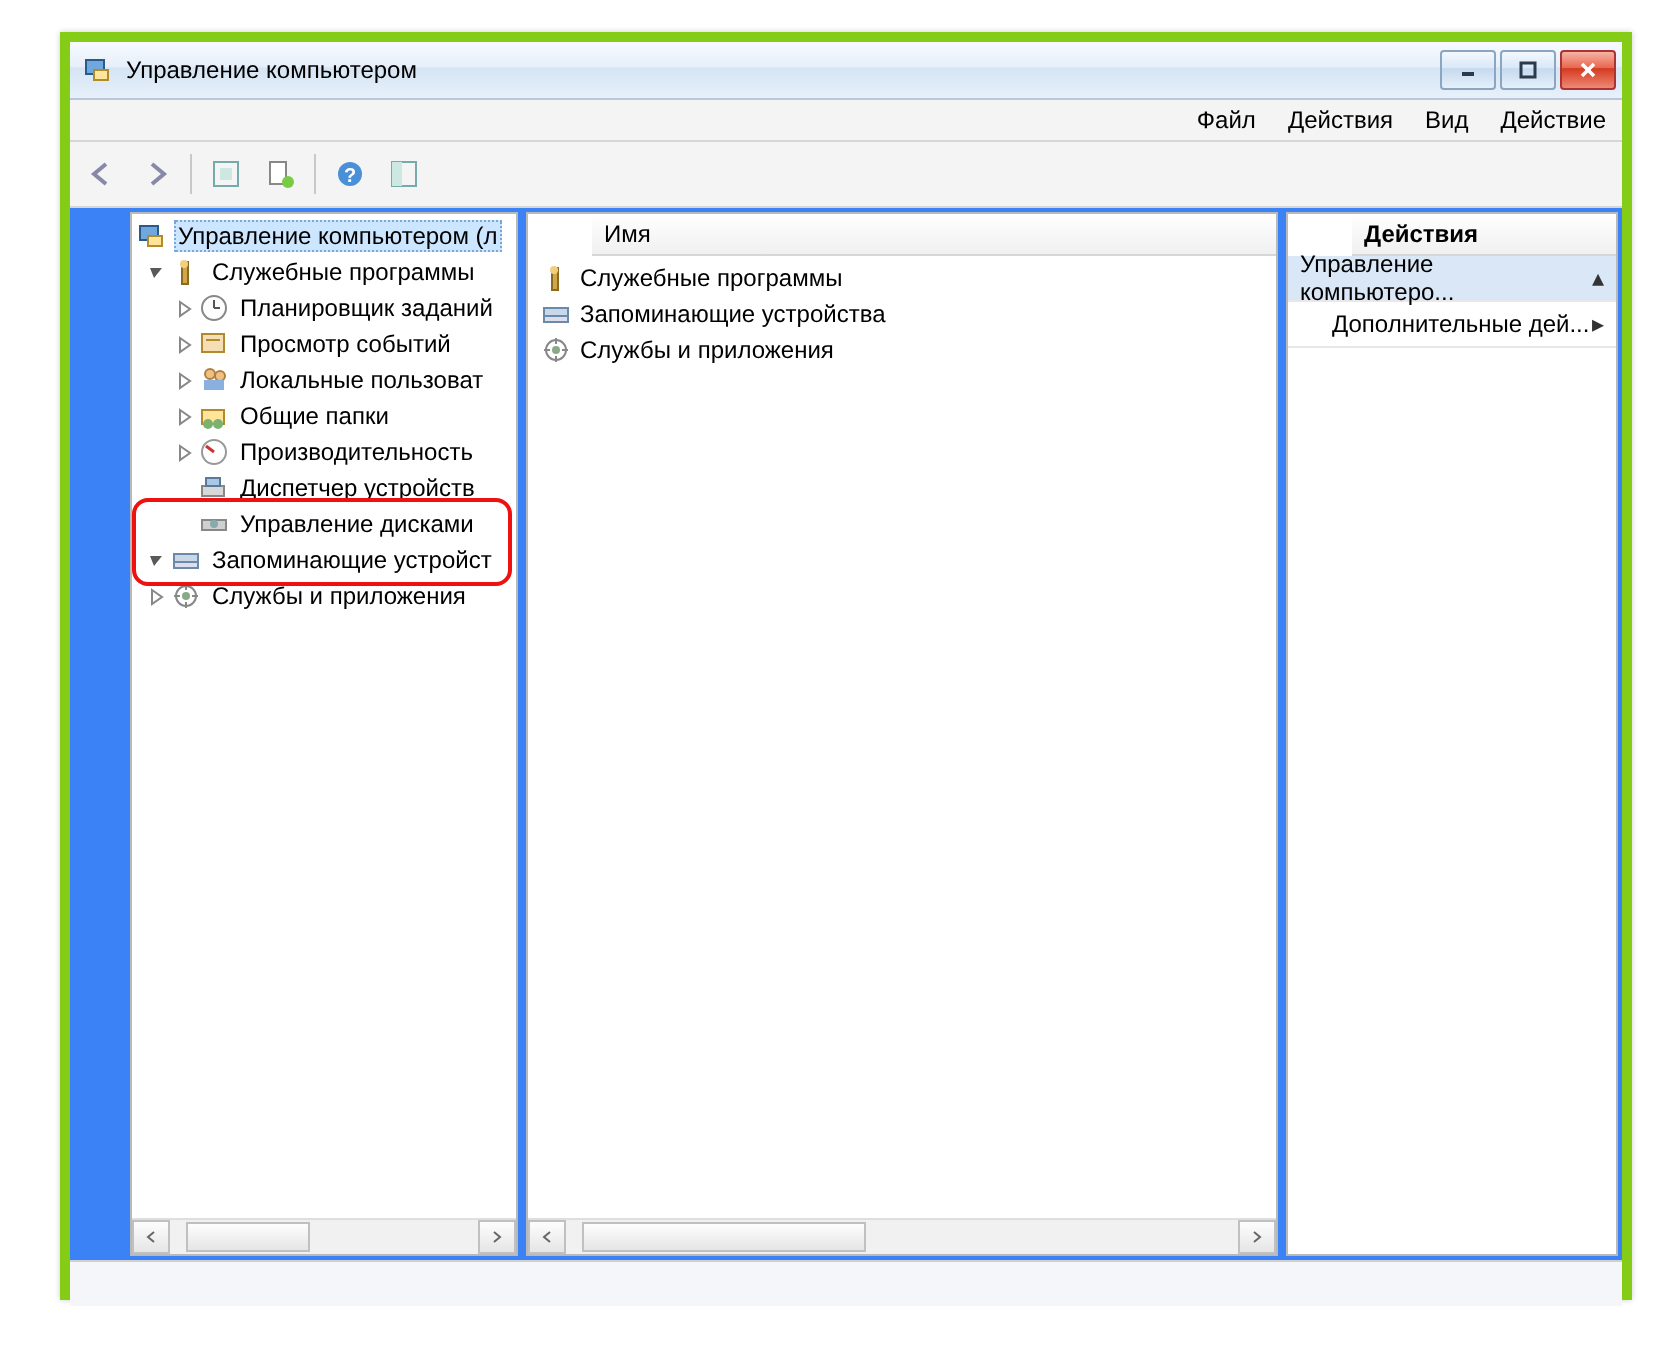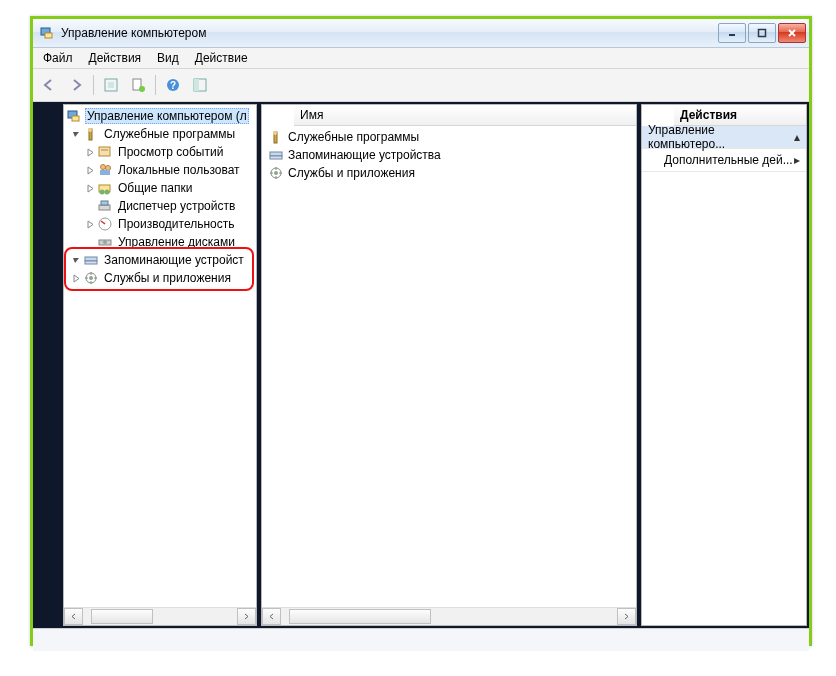--- a/index.html
+++ b/index.html
@@ -1,27 +1,27 @@
 <!DOCTYPE html>
 <html><head>
 <meta charset="utf-8">
 <style>
 html,body{margin:0;padding:0;font-family:"Segoe UI",Tahoma,sans-serif;font-size:12px;background:#fff;}
 .outer{width:836px;height:676px;background:#fff;position:relative;}
-.window{position:absolute;left:30px;top:16px;width:776px;height:624px;border:3px solid #84cc16;background:#0f172a;box-shadow:0 0 3px rgba(0,0,0,.2);}
+.window{position:absolute;left:30px;top:16px;width:776px;height:624px;border:5px solid #84cc16;background:#3b82f6;box-shadow:0 0 3px rgba(0,0,0,.2);}
 
 .titlebar{height:28px;background:linear-gradient(#f7fbff,#e6eef8 45%,#d5e3f3 46%,#e8f1fb);border-bottom:1px solid #b7c7dc;display:flex;align-items:center;}
 .titlebar .ticon{width:16px;height:16px;margin:0 6px 0 6px;}
 .titlebar .ttext{color:#000;}
 .wbtns{margin-left:auto;display:flex;gap:2px;padding-right:3px;}
 .wbtn{width:26px;height:18px;border:1px solid #8aa6c1;border-radius:2px;background:linear-gradient(#f3f8ff,#d9e7f7 45%,#c5d9ee 46%,#e6f0fb);display:flex;align-items:center;justify-content:center;}
 .wbtn.close{background:linear-gradient(#f6b3a5,#e7654d 45%,#d43a20 46%,#f08874);border-color:#a33;}
 .wbtn svg{display:block}
 
-.menubar{height:20px;display:flex;align-items:center;border-bottom:1px solid #d6d6d6;padding-left:2px;background:#f4f4f4;}
+.menubar{height:20px;display:flex;align-items:center;border-bottom:1px solid #d6d6d6;padding-left:2px;background:#f4f4f4;justify-content:flex-end;}
 .menuitem{padding:2px 8px;color:#000;}
 
 .toolbar{height:28px;display:flex;align-items:center;gap:3px;padding:2px 4px;border-bottom:1px solid #d6d6d6;background:#f4f4f4;}
 .tb-sep{width:1px;height:20px;background:#c8c8c8;margin:0 2px;}
 .tb-btn{width:22px;height:22px;display:flex;align-items:center;justify-content:center;border:1px solid transparent;border-radius:2px;}
 
 .panels{display:flex;height:calc(100% - 28px - 20px - 28px - 22px);padding-left:28px;}
 .pane{border:1px solid #b9b9b9;margin:2px;background:#fff;display:flex;flex-direction:column;min-width:0;}
 .pane.tree{width:192px;}
 .pane.list{flex:1;}
@@ -163,20 +163,34 @@
       </div>
 
       <div class="node">
         <span class="sp" style="width:20px"></span>
         <span class="tw">
                 <svg width="9" height="9">
                   <path d="M2 1 L7 4.5 L2 8 Z" fill="none" stroke="#888"></path>
                 </svg>
               </span>
         <span class="nicon"><svg width="16" height="16">
+                  <circle cx="8" cy="8" r="6" fill="#fefefe" stroke="#888"></circle>
+                  <line x1="8" y1="8" x2="8" y2="4" stroke="#555"></line>
+                  <line x1="8" y1="8" x2="11" y2="8" stroke="#555"></line>
+                </svg></span>
+        <span class="lbl">Планировщик заданий</span>
+      </div>
+      <div class="node">
+        <span class="sp" style="width:20px"></span>
+        <span class="tw">
+                <svg width="9" height="9">
+                  <path d="M2 1 L7 4.5 L2 8 Z" fill="none" stroke="#888"></path>
+                </svg>
+              </span>
+        <span class="nicon"><svg width="16" height="16">
                   <rect x="2" y="3" width="11" height="9" fill="#f5deb3" stroke="#b08b2e"></rect>
                   <line x1="4" y1="6" x2="11" y2="6" stroke="#b08b2e"></line>
                 </svg></span>
         <span class="lbl">Просмотр событий</span>
       </div>
       <div class="node">
         <span class="sp" style="width:20px"></span>
         <span class="tw">
                 <svg width="9" height="9">
                   <path d="M2 1 L7 4.5 L2 8 Z" fill="none" stroke="#888"></path>
@@ -197,39 +211,39 @@
                 </svg>
               </span>
         <span class="nicon"><svg width="16" height="16">
                   <rect x="2" y="5" width="11" height="7" fill="#ffe599" stroke="#b08b2e"></rect>
                   <circle cx="5" cy="12" r="2.5" fill="#7ab26e"></circle>
                   <circle cx="10" cy="12" r="2.5" fill="#7ab26e"></circle>
                 </svg></span>
         <span class="lbl">Общие папки</span>
       </div>
       <div class="node">
+        <span class="sp" style="width:20px"></span>
+        <span class="tw">
+                <svg width="9" height="9">
+                  <path d="M2 1 L7 4.5 L2 8 Z" fill="none" stroke="#888"></path>
+                </svg>
+              </span>
+        <span class="nicon"><svg width="16" height="16">
+                  <circle cx="8" cy="8" r="6" fill="#fff" stroke="#999"></circle>
+                  <line x1="8" y1="8" x2="4" y2="5" stroke="#c33" stroke-width="1.5"></line>
+                </svg></span>
+        <span class="lbl">Производительность</span>
+      </div>
+      <div class="node">
         <span class="sp" style="width:33px"></span>
         <span class="nicon"><svg width="16" height="16">
                   <rect x="2" y="7" width="11" height="5" fill="#d8d8d8" stroke="#888"></rect>
                   <rect x="4" y="3" width="7" height="4" fill="#a8c8e8" stroke="#5a7a9a"></rect>
                 </svg></span>
         <span class="lbl">Диспетчер устройств</span>
-      </div>
-      <div class="node">
-        <span class="sp" style="width:20px"></span>
-        <span class="tw">
-                <svg width="9" height="9">
-                  <path d="M2 1 L7 4.5 L2 8 Z" fill="none" stroke="#888"></path>
-                </svg>
-              </span>
-        <span class="nicon"><svg width="16" height="16">
-                  <circle cx="8" cy="8" r="6" fill="#fff" stroke="#999"></circle>
-                  <line x1="8" y1="8" x2="4" y2="5" stroke="#c33" stroke-width="1.5"></line>
-                </svg></span>
-        <span class="lbl">Производительность</span>
       </div>
 
       <div class="node">
         <span class="sp" style="width:33px"></span>
         <span class="nicon"><svg width="16" height="16">
                   <rect x="2" y="6" width="12" height="5" fill="#d0d0d0" stroke="#888"></rect>
                   <circle cx="8" cy="8" r="2" fill="#8aa"></circle>
                 </svg></span>
         <span class="lbl">Управление дисками</span>
       </div>

